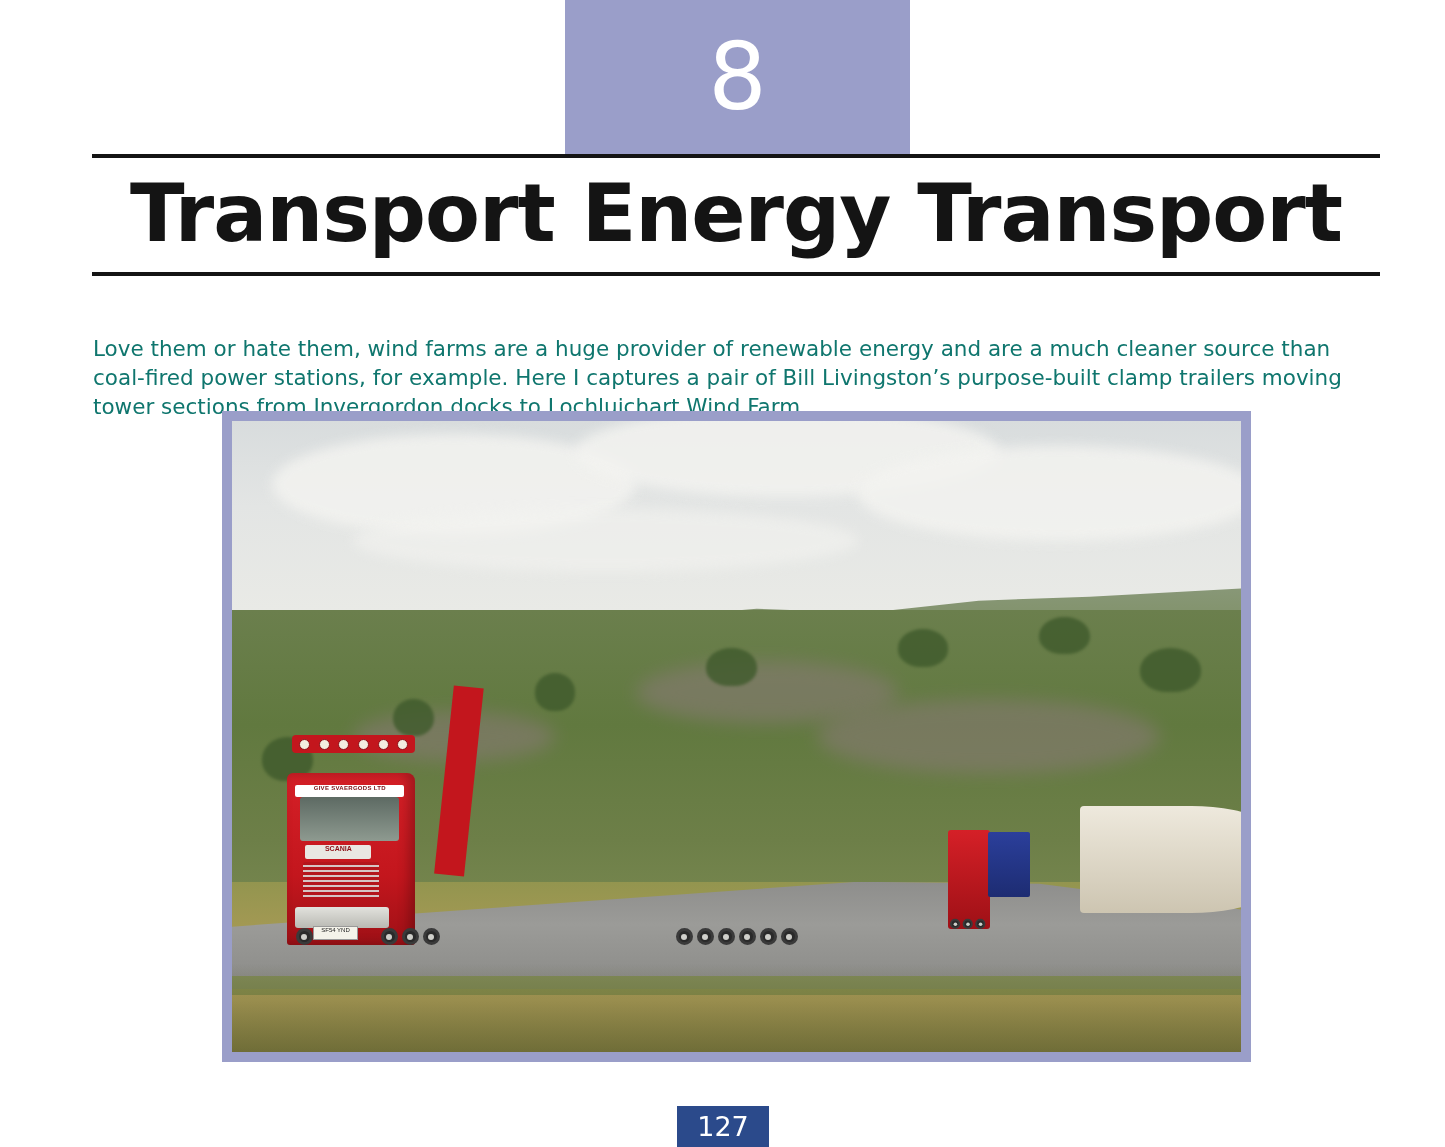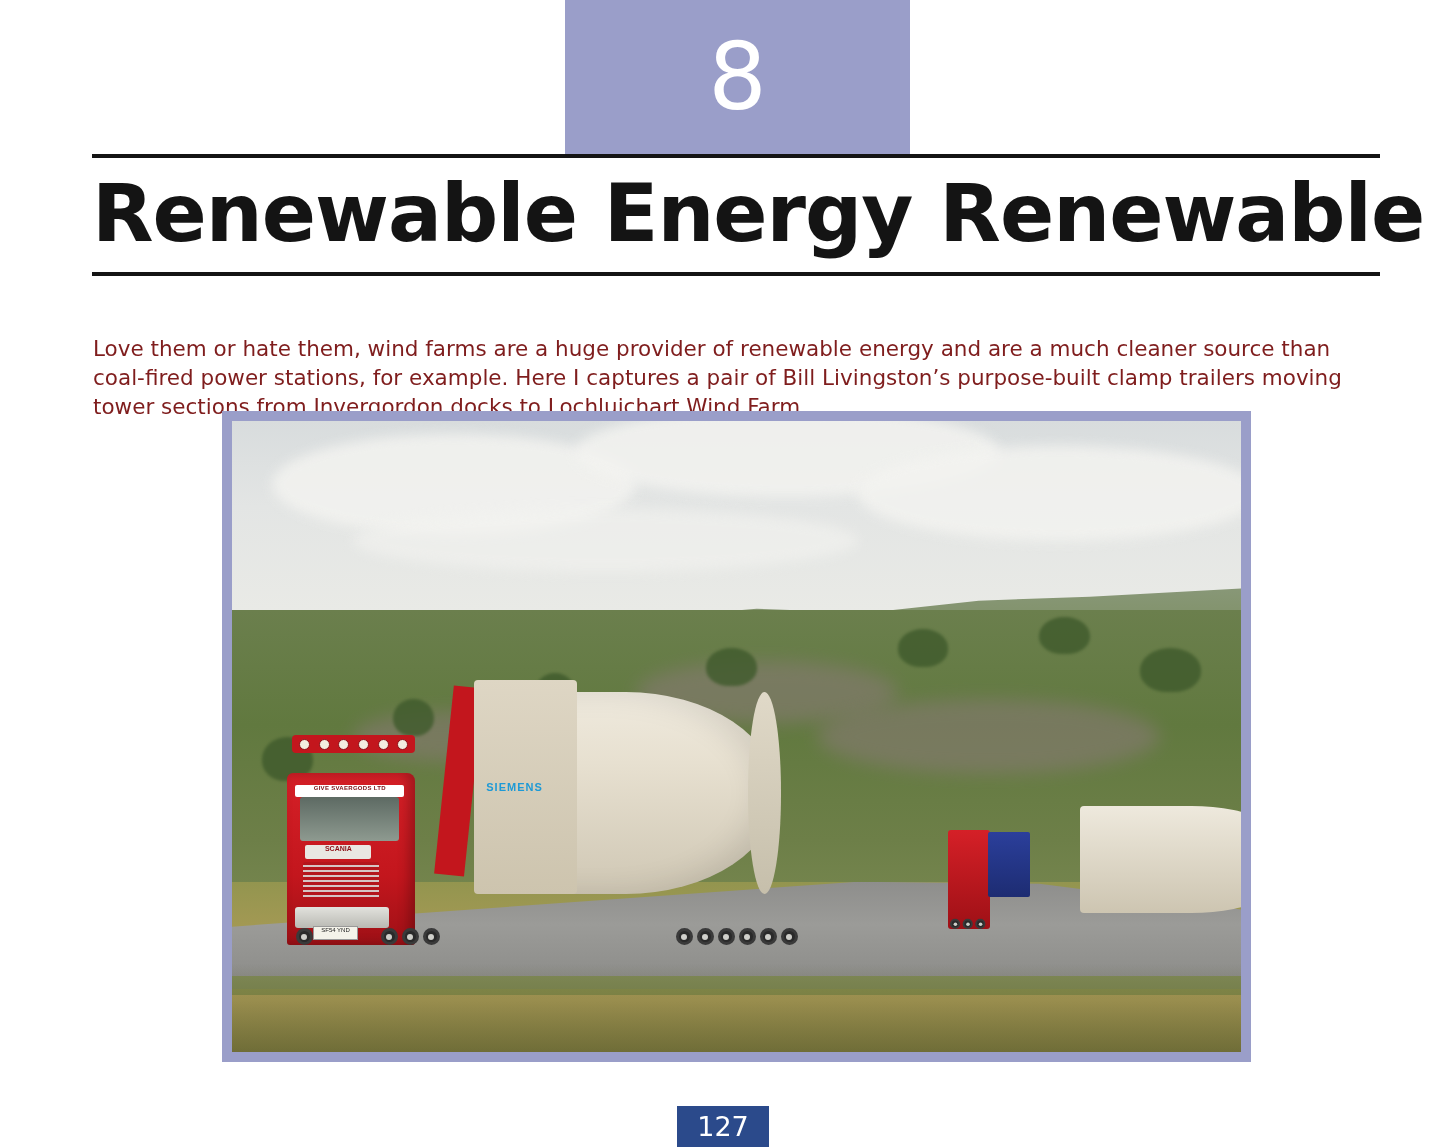--- a/index.html
+++ b/index.html
@@ -61,21 +61,21 @@
   }
 
   
   .intro {
     position: absolute;
     left: 93px;
     top: 312px;
     width: 1292px;
     font-size: 21.5px;
     line-height: 29px;
-    color: #7f1d1d;
+    color: #0f766e;
     text-align: left;
     font-family: "DejaVu Sans", sans-serif;
     font-weight: 400;
   }
 
   
   .photo-frame {
     position: absolute;
     left: 222px;
     top: 411px;
@@ -400,21 +400,21 @@
   }
 </style>
 </head>
 <body>
 
 <div class="chapter-badge">
   <span class="num">8</span>
 </div>
 
 <div class="title-block">
-  <div class="title">Renewable Energy Renewable</div>
+  <div class="title">Transport Energy Transport</div>
 </div>
 
 <p class="intro">Love them or hate them, wind farms are a huge provider of renewable energy and are a much cleaner source than coal-fired power stations, for example. Here I captures a pair of Bill Livingston’s purpose-built clamp trailers moving tower sections from Invergordon docks to Lochluichart Wind Farm.</p>
 
 <div class="photo-frame">
   <div class="photo">
 
     <div class="sky"></div>
     <div class="cloud" style="left:4%; top:2%; width:36%; height:16%;"></div>
     <div class="cloud" style="left:34%; top:-2%; width:42%; height:14%;"></div>
@@ -472,25 +472,20 @@
         <span class="wheel">
             <i></i>
           </span>
         <span class="wheel">
             <i></i>
           </span>
       </div>
     </div>
 
     <div class="crane-arm"></div>
-    <div class="tower">
-      <div class="tower-shroud"></div>
-      <div class="tower-cap"></div>
-      <div class="tower-label">SIEMENS</div>
-    </div>
     <div class="wheels" style="left:44%; bottom:17%;">
       <span class="wheel">
           <i></i>
         </span>
       <span class="wheel">
           <i></i>
         </span>
       <span class="wheel">
           <i></i>
         </span>

